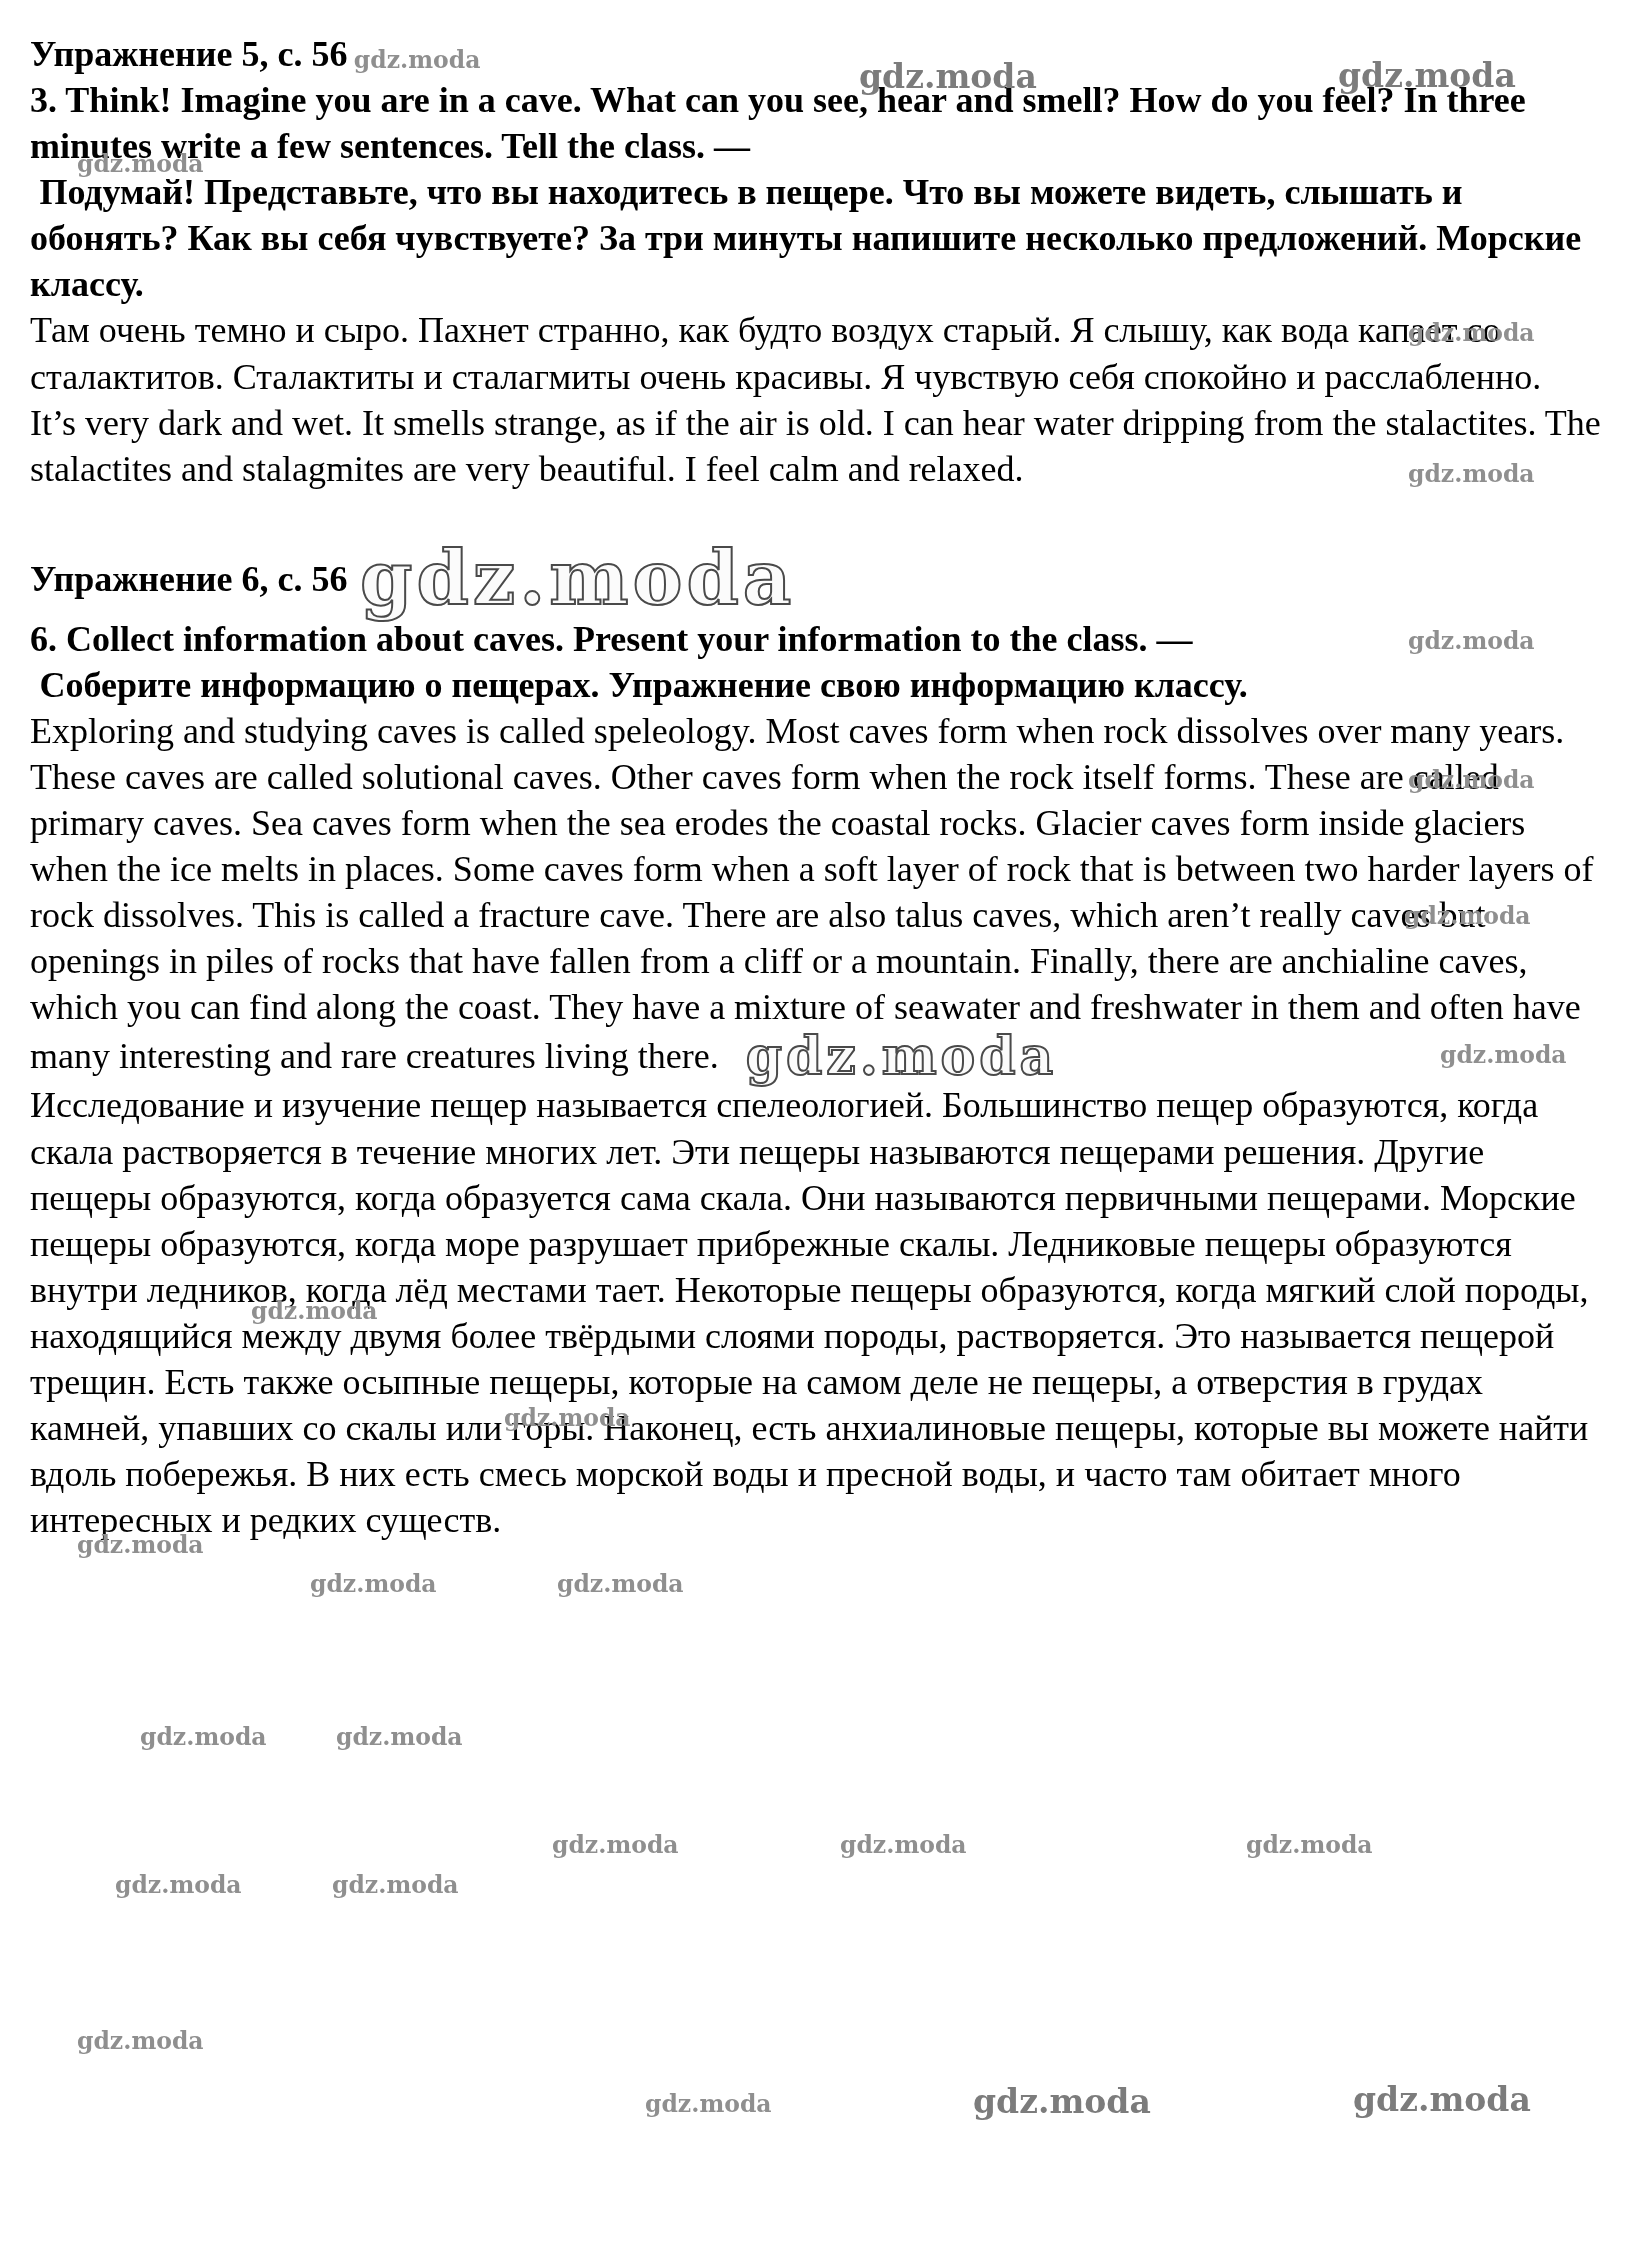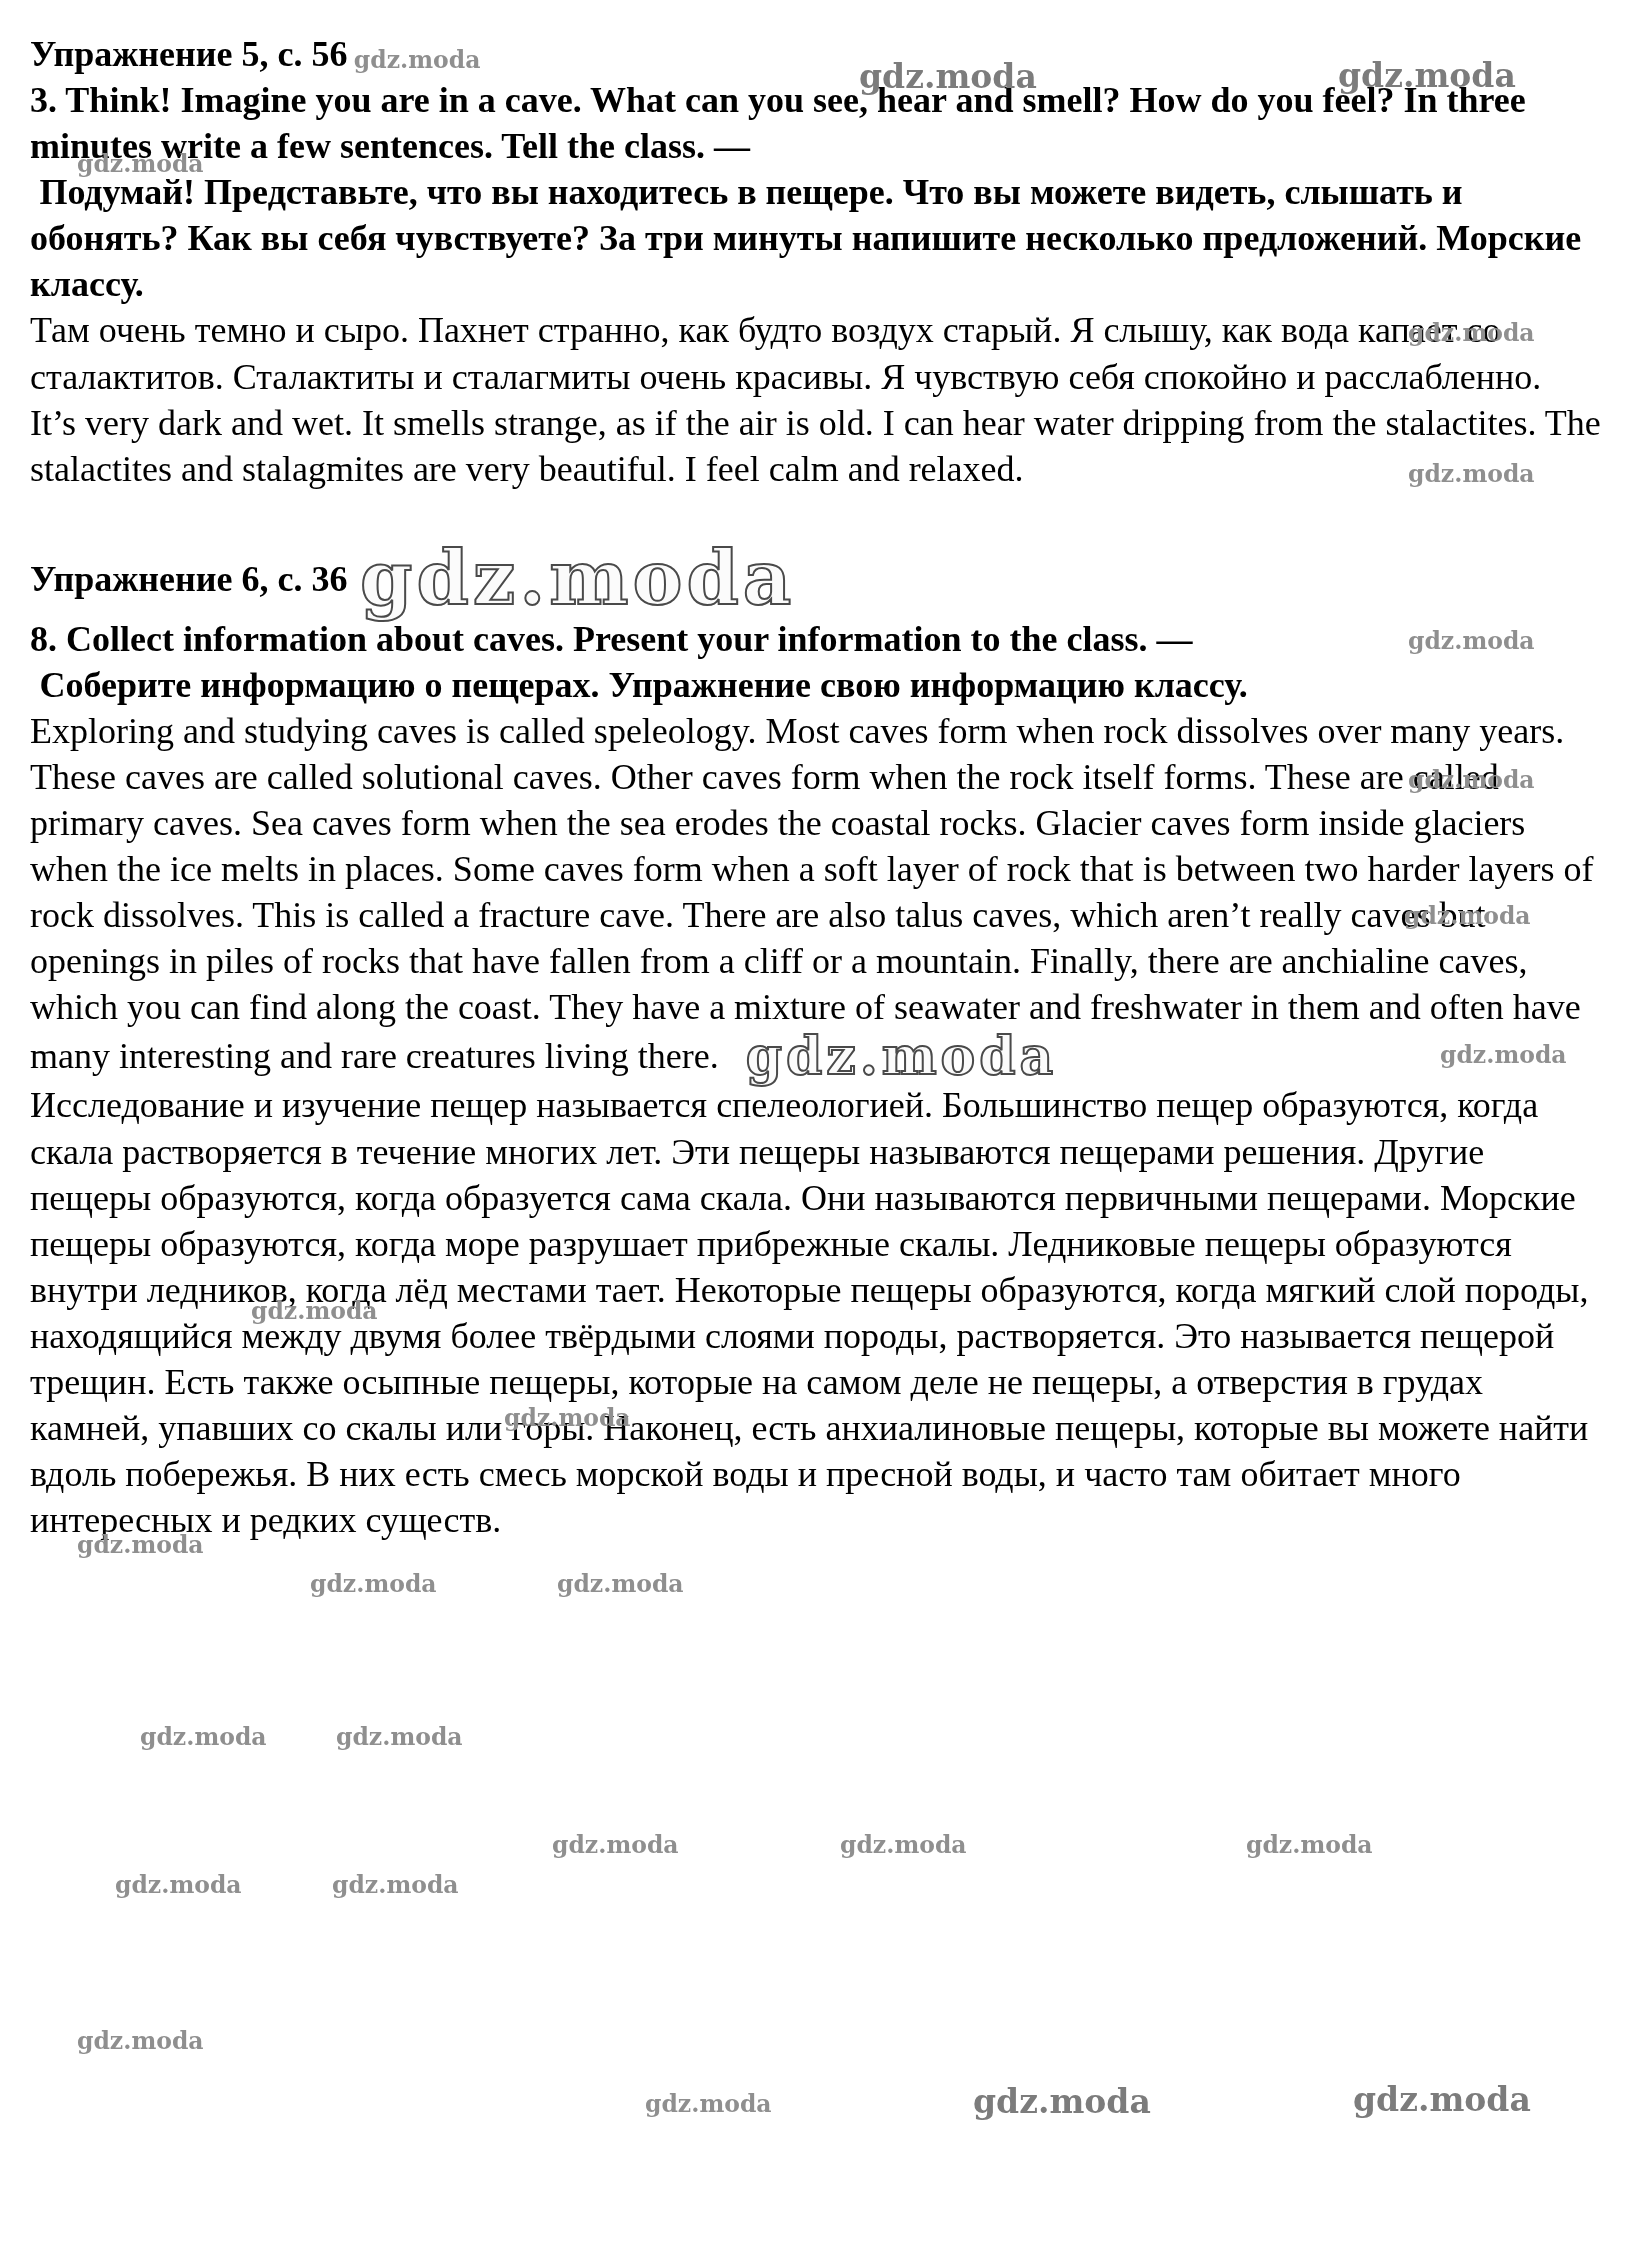--- a/index.html
+++ b/index.html
@@ -75,23 +75,23 @@
 <div class="page">
 
   <h2 class="heading"><span>Упражнение 5, с. 56</span><span class="wm wm-inline-s">gdz.moda</span></h2>
 
   <p class="bold"><span>3. Think! Imagine you are in a cave. What can you see, hear and smell? How do you feel? In three minutes write a few sentences. Tell the class. —</span><br><span class="ru-start">Подумай! Представьте, что вы находитесь в пещере. Что вы можете видеть, слышать и обонять? Как вы себя чувствуете? За три минуты напишите несколько предложений. Морские классу.</span></p>
 
   <p>Там очень темно и сыро. Пахнет странно, как будто воздух старый. Я слышу, как вода капает со сталактитов. Сталактиты и сталагмиты очень красивы. Я чувствую себя спокойно и расслабленно.</p>
 
   <p>It’s very dark and wet. It smells strange, as if the air is old. I can hear water dripping from the stalactites. The stalactites and stalagmites are very beautiful. I feel calm and relaxed.</p>
 
-  <h2 class="heading h2-gap"><span>Упражнение 6, с. 36</span><span class="wm-big wm-big-a">gdz.moda</span></h2>
+  <h2 class="heading h2-gap"><span>Упражнение 6, с. 56</span><span class="wm-big wm-big-a">gdz.moda</span></h2>
 
-  <p class="bold"><span>8. Collect information about caves. Present your information to the class. —</span><br><span class="ru-start">Соберите информацию о пещерах. Упражнение свою информацию классу.</span></p>
+  <p class="bold"><span>6. Collect information about caves. Present your information to the class. —</span><br><span class="ru-start">Соберите информацию о пещерах. Упражнение свою информацию классу.</span></p>
 
   <p><span>Exploring and studying caves is called speleology. Most caves form when rock dissolves over many years. These caves are called solutional caves. Other caves form when the rock itself forms. These are called primary caves. Sea caves form when the sea erodes the coastal rocks. Glacier caves form inside glaciers when the ice melts in places. Some caves form when a soft layer of rock that is between two harder layers of rock dissolves. This is called a fracture cave. There are also talus caves, which aren’t really caves but openings in piles of rocks that have fallen from a cliff or a mountain. Finally, there are anchialine caves, which you can find along the coast. They have a mixture of seawater and freshwater in them and often have many interesting and rare creatures living there.</span><span class="wm-big wm-big-b">gdz.moda</span></p>
 
   <p>Исследование и изучение пещер называется спелеологией. Большинство пещер образуются, когда скала растворяется в течение многих лет. Эти пещеры называются пещерами решения. Другие пещеры образуются, когда образуется сама скала. Они называются первичными пещерами. Морские пещеры образуются, когда море разрушает прибрежные скалы. Ледниковые пещеры образуются внутри ледников, когда лёд местами тает. Некоторые пещеры образуются, когда мягкий слой породы, находящийся между двумя более твёрдыми слоями породы, растворяется. Это называется пещерой трещин. Есть также осыпные пещеры, которые на самом деле не пещеры, а отверстия в грудах камней, упавших со скалы или горы. Наконец, есть анхиалиновые пещеры, которые вы можете найти вдоль побережья. В них есть смесь морской воды и пресной воды, и часто там обитает много интересных и редких существ.</p>
 
   <span class="wm wm-abs wm-m" style="left:859px;top:56px;">gdz.moda</span>
   <span class="wm wm-abs wm-m" style="left:1338px;top:55px;">gdz.moda</span>
   <span class="wm wm-abs wm-s" style="left:77px;top:149px;">gdz.moda</span>
   <span class="wm wm-abs wm-s" style="left:1408px;top:318px;">gdz.moda</span>
   <span class="wm wm-abs wm-s" style="left:1408px;top:459px;">gdz.moda</span>

